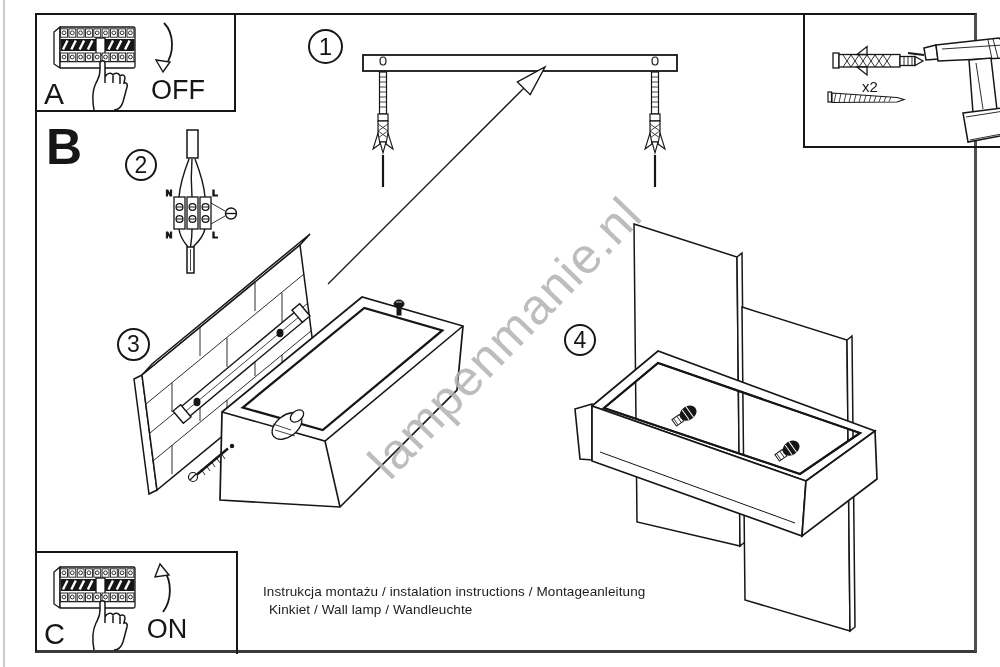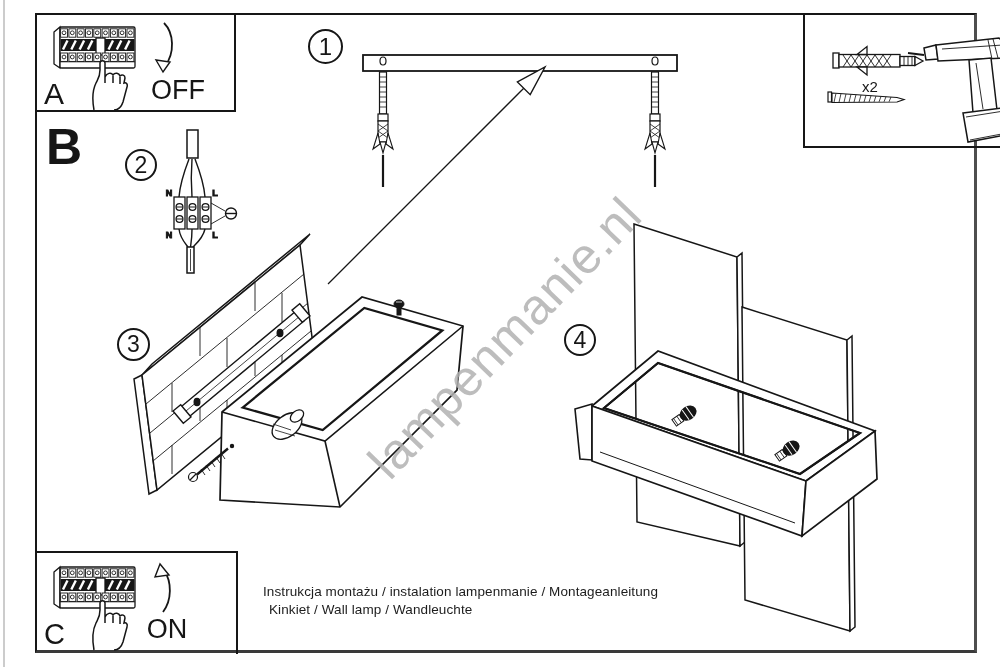--- a/index.html
+++ b/index.html
@@ -473,14 +473,14 @@
     <span>3</span>
   </div>
 <div class="abs step-circle c4">
     <span>4</span>
   </div>
 
 <div class="abs letter-b">B</div>
 
 <div class="abs watermark">lampenmanie.nl</div>
 
-<div class="abs footer f1">Instrukcja montażu / instalation lampenmanie / Montageanleitung</div>
+<div class="abs footer f1">Instrukcja montażu / instalation instructions / Montageanleitung</div>
 <div class="abs footer f2">Kinkiet / Wall lamp / Wandleuchte</div>
 
 </body></html>

